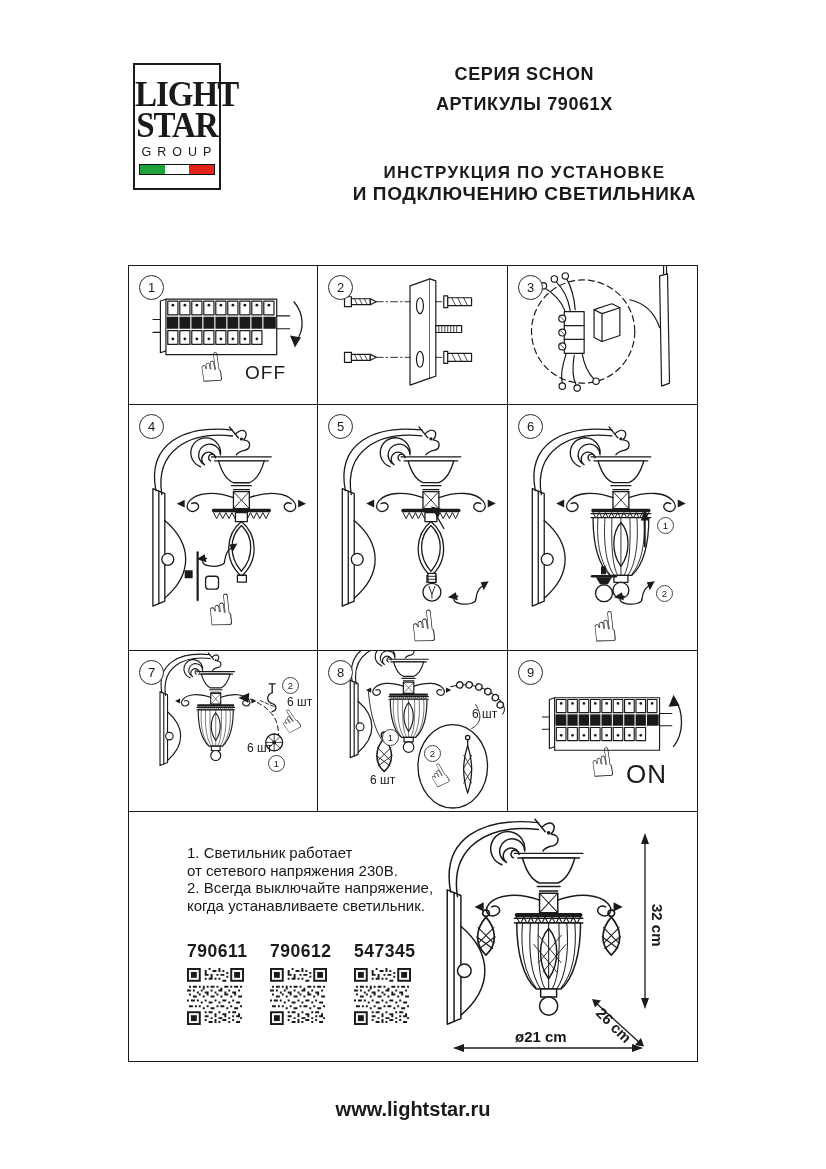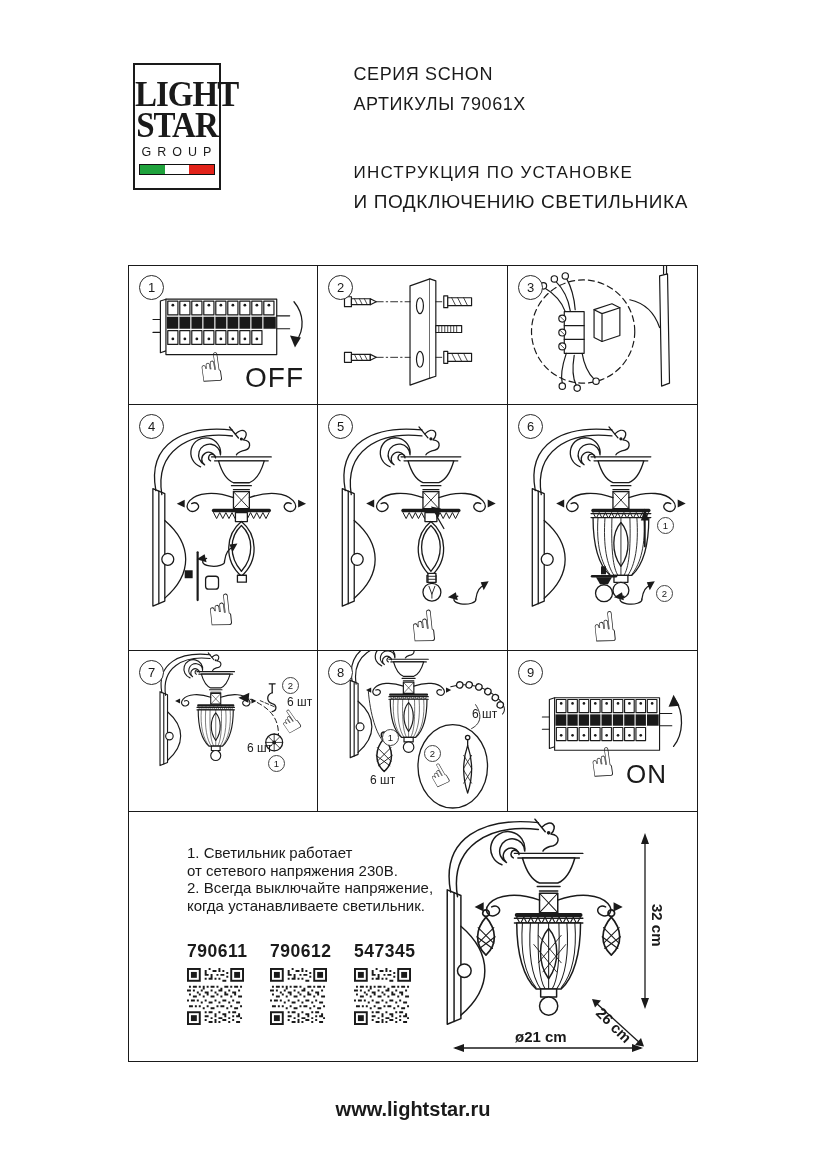--- a/index.html
+++ b/index.html
@@ -8,40 +8,40 @@
   
   .logo{position:absolute;left:133px;top:63px;width:88px;height:127px;
         border:2px solid #1a1a1a;box-sizing:border-box;text-align:center;background:#fff;}
   .logo .w1,.logo .w2{font-family:"Liberation Serif",serif;font-weight:700;font-size:33px;
         line-height:.95;letter-spacing:-1px;transform:scaleY(1.08);}
   .logo .w1{margin-top:14px;}
   .logo .w3{font-size:12.5px;letter-spacing:6px;margin-top:3px;margin-left:5px;}
   .flag{width:74px;height:9px;border:1px solid #111;margin:5px auto 0;display:flex;}
   .flag i{flex:1;}
   
-  .hdr{position:absolute;right:138px;top:64px;text-align:left;font-weight:400;}
+  .hdr{position:absolute;right:130px;top:64px;text-align:center;font-weight:700;}
   .hdr .series{font-size:18px;letter-spacing:.6px;}
   .hdr .arts{font-size:18px;letter-spacing:.6px;margin-top:9px;}
   .hdr .t1{font-size:17px;letter-spacing:1.2px;margin-top:48px;}
-  .hdr .t2{font-size:19px;letter-spacing:.6px;margin-top:8px;}
+  .hdr .t2{font-size:19px;letter-spacing:.6px;margin-top:0;}
   
   .grid{position:absolute;left:128px;top:265px;width:568px;height:795px;
         border:1px solid #1a1a1a;display:grid;
         grid-template-columns:189px 190px 189px;
         grid-template-rows:139px 246px 161px 249px;}
   .cell{position:relative;border-right:1px solid #1a1a1a;border-bottom:1px solid #1a1a1a;
         box-sizing:border-box;background:#fff;overflow:hidden;}
   .cell.lastcol{border-right:none;}
   .cell.bottom{grid-column:1/4;border-right:none;border-bottom:none;}
   .badge{position:absolute;left:10px;top:9px;width:23px;height:23px;border:1.4px solid #2b2b2b;
          border-radius:50%;display:flex;align-items:center;justify-content:center;
          font-size:13px;background:#fff;z-index:3;}
   .art{position:absolute;left:0;top:0;width:100%;height:100%;}
   .hand{position:absolute;font-family:"DejaVu Sans",sans-serif;color:#1a1a1a;z-index:2;line-height:1;}
-  .biglab{position:absolute;font-size:28px;letter-spacing:1px;font-weight:400;z-index:2;}
+  .biglab{position:absolute;font-size:19px;letter-spacing:1px;font-weight:400;z-index:2;}
   .mk{position:absolute;width:15px;height:15px;border:1px solid #444;border-radius:50%;
       display:flex;align-items:center;justify-content:center;font-size:9.5px;background:#fff;z-index:3;}
   .qty{position:absolute;font-size:12px;z-index:3;}
   
   .notes{position:absolute;left:58px;top:32px;font-size:15px;line-height:17.5px;}
   .artcode{position:absolute;top:129px;font-size:17.5px;font-weight:700;letter-spacing:.5px;}
   .qr{position:absolute;top:156px;width:57px;height:57px;}
   .dimlab{position:absolute;font-size:15px;font-weight:700;white-space:nowrap;}
   .rot90{transform:rotate(90deg);transform-origin:0 0;}
   .rot45{transform:rotate(45deg);transform-origin:0 0;}

